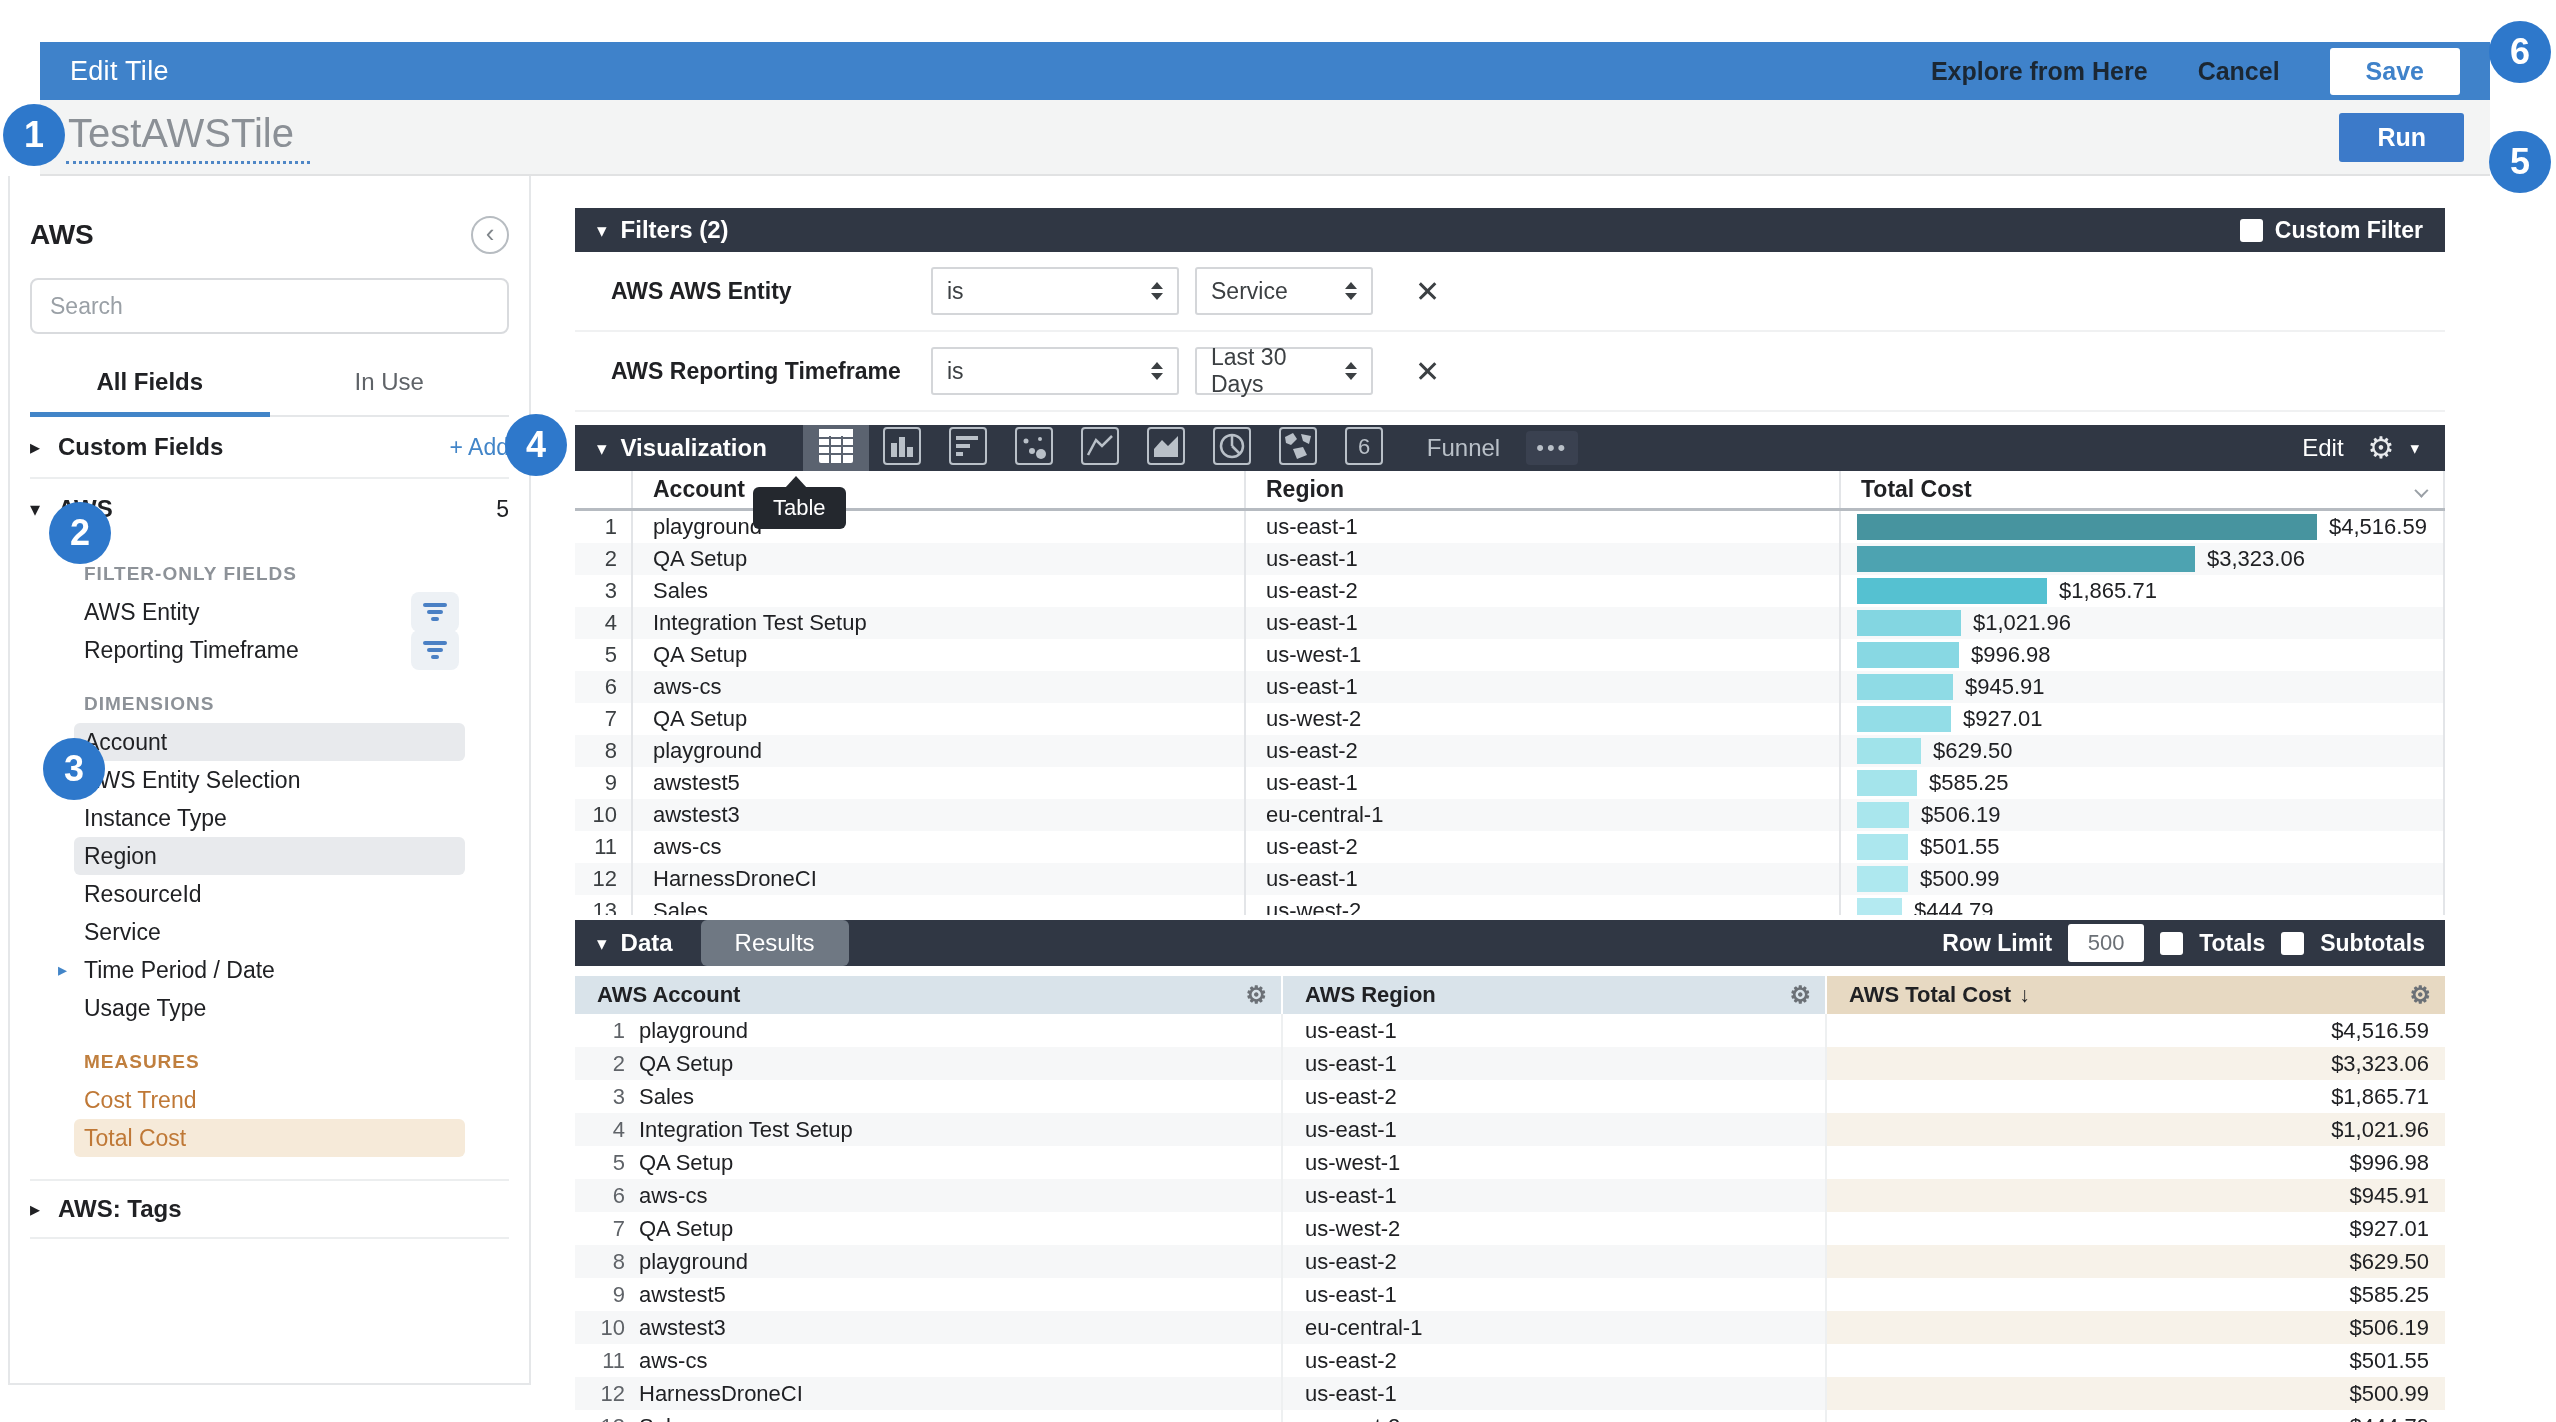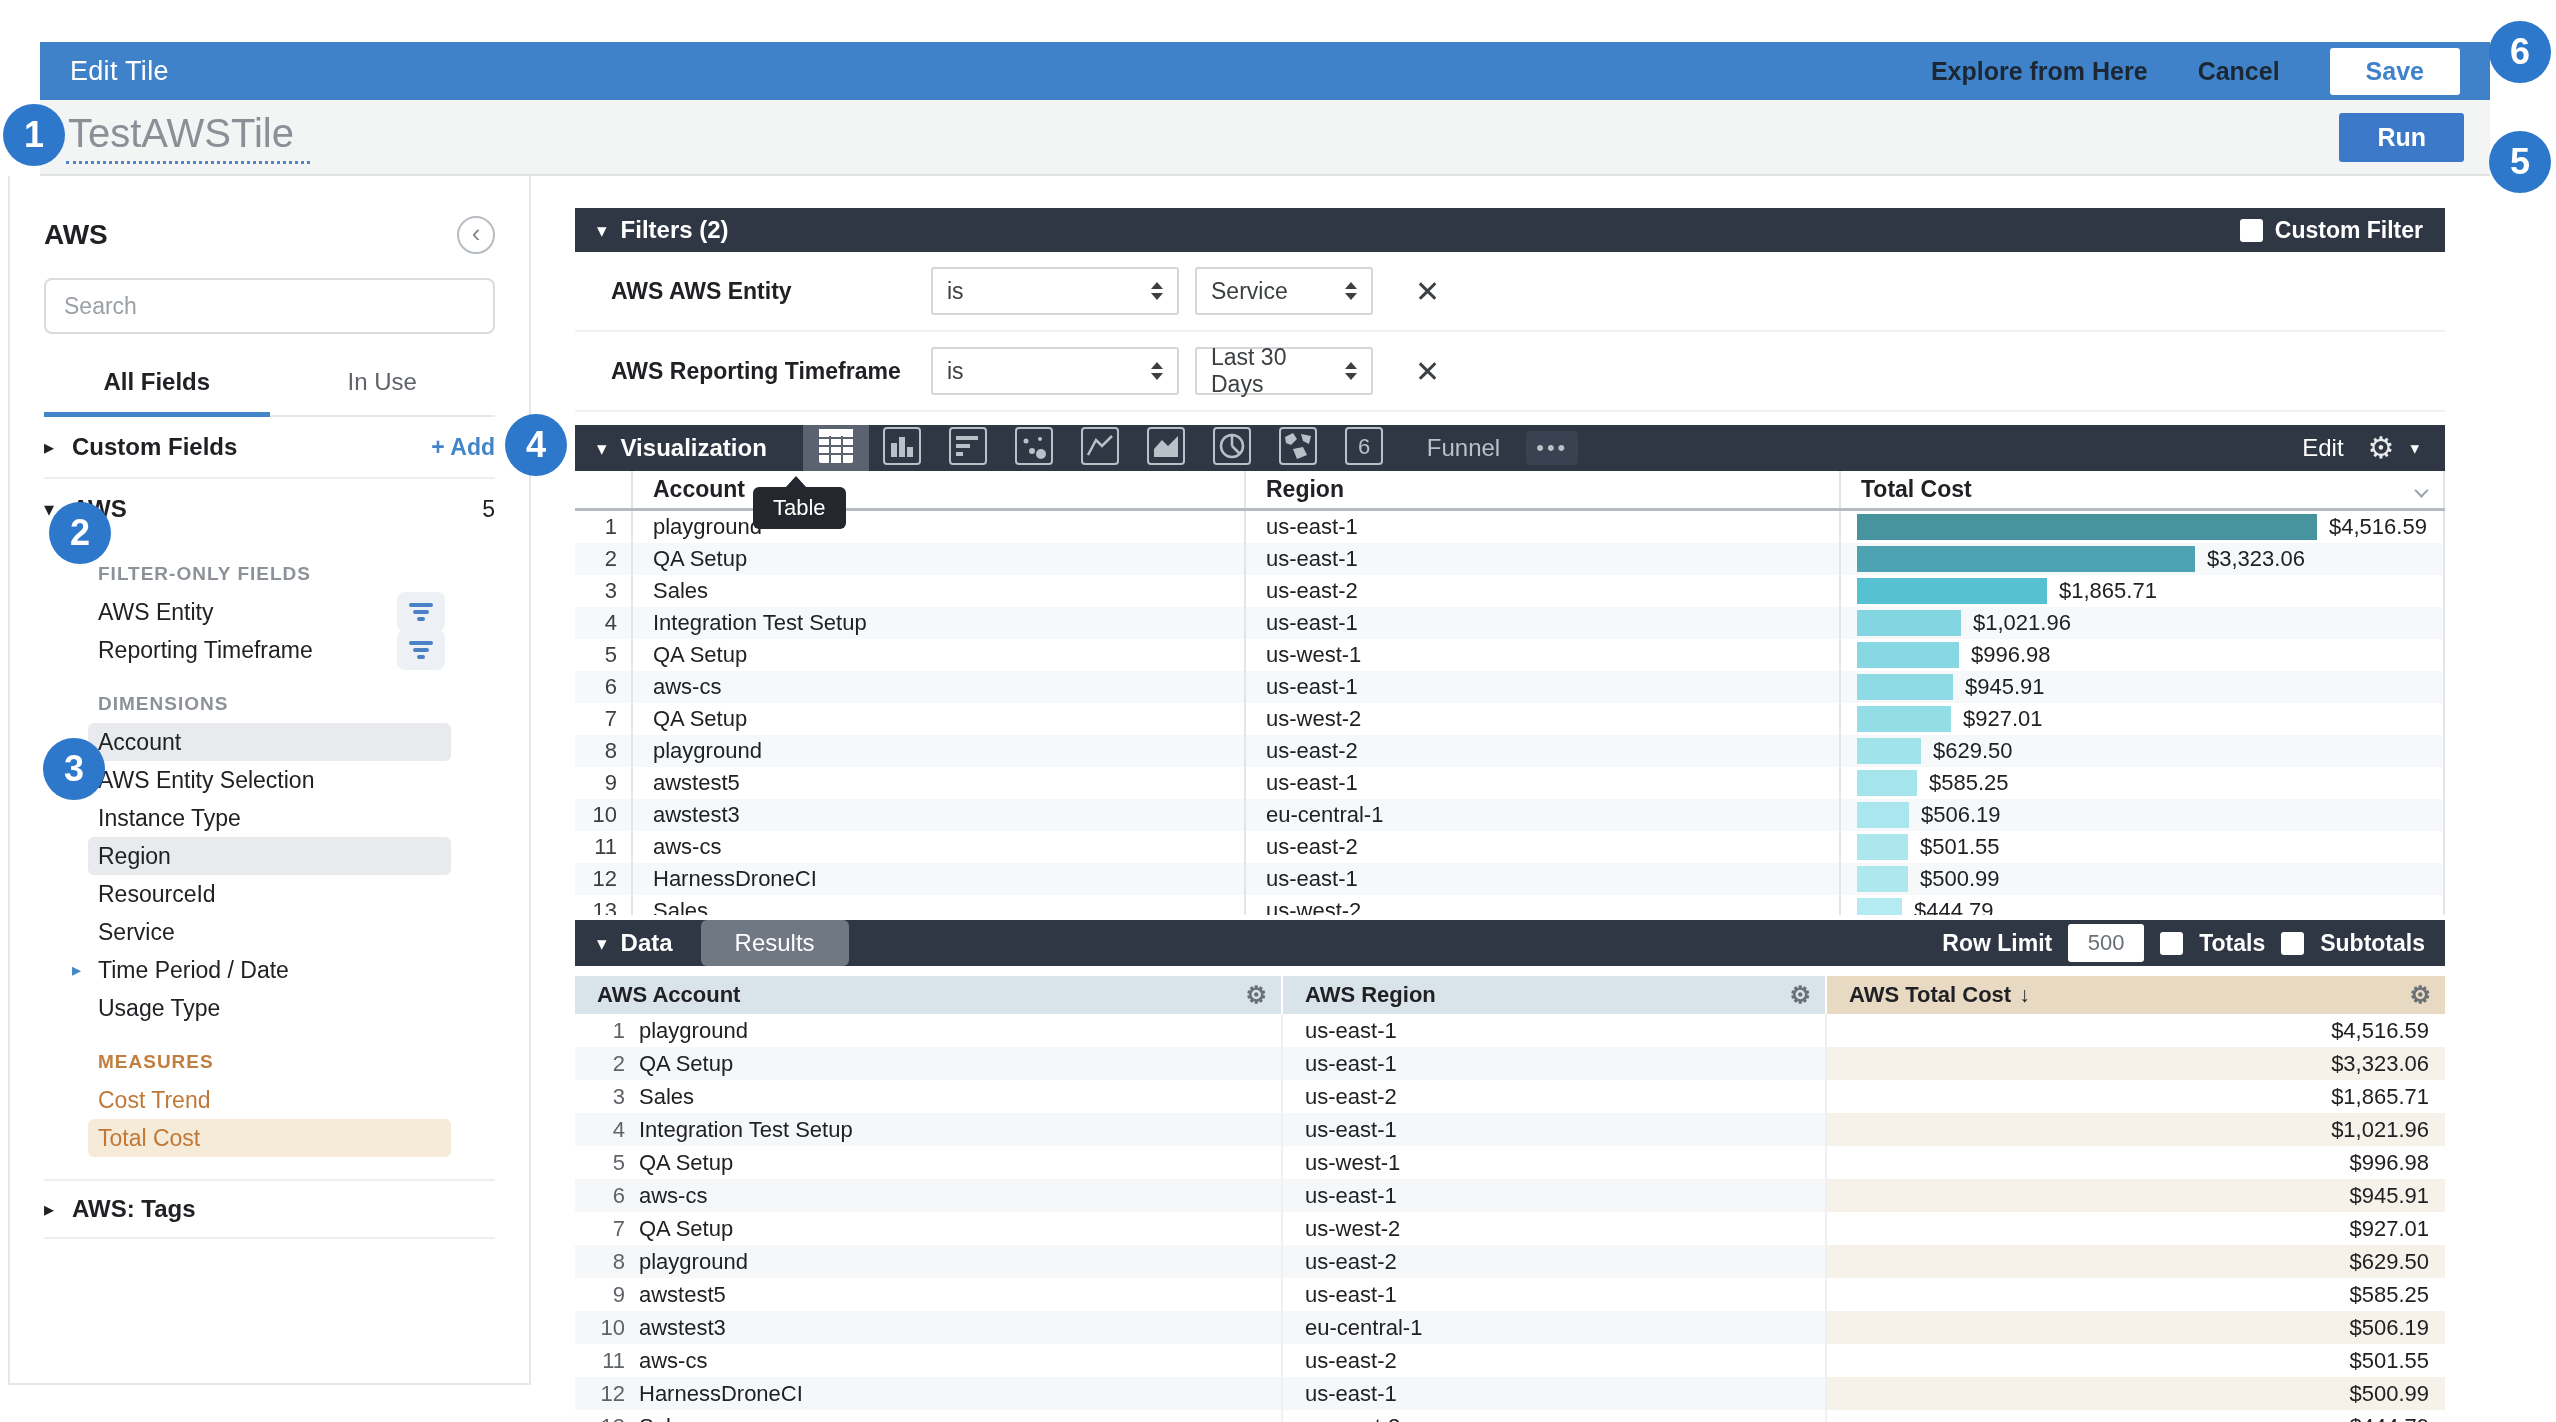--- a/index.html
+++ b/index.html
@@ -31,37 +31,37 @@
 
   
   .marker { position:absolute; width:62px; height:62px; border-radius:50%; background:#2e78cb; color:#fff;
             font-size:36px; font-weight:700; display:flex; align-items:center; justify-content:center; z-index:50; }
   .m1{left:3px;top:104px;} .m2{left:49px;top:502px;} .m3{left:43px;top:738px;}
   .m4{left:505px;top:414px;} .m5{left:2489px;top:131px;} .m6{left:2489px;top:21px;}
 
   
   .sidebar { position:absolute; left:8px; top:176px; width:523px; height:1209px; background:#fff;
              border-left:2px solid #e5e7e9; border-right:2px solid #e5e7e9; border-bottom:2px solid #e5e7e9; }
-  .sb-inner { padding:0 34px; }
+  .sb-inner { padding:0 20px; }
   .sb-head { display:flex; align-items:center; padding-top:40px; }
   .sb-model { font-size:28px; font-weight:700; color:#202124; }
   .sb-collapse { margin-left:auto; width:38px; height:38px; border:2px solid #b7bcc1; border-radius:50%;
                  display:flex; align-items:center; justify-content:center; color:#80868b; font-size:26px;
                  cursor:pointer; line-height:1; padding-bottom:4px; }
   .sb-search { margin-top:24px; width:100%; height:56px; border:2px solid #d9dbde; border-radius:8px;
                font-size:23px; color:#3c4043; padding:0 18px; outline:none; background:#fff;
                font-family:Liberation Sans, sans-serif; }
   .sb-search::placeholder { color:#9aa0a6; }
   .sb-tabs { display:flex; margin-top:34px; border-bottom:2px solid #e5e7e9;justify-content:space-between; }
   .sb-tab { flex:1; text-align:center; font-size:24px; color:#5f6368; padding-bottom:16px; cursor:pointer; }
   .sb-tab.active { color:#202124; font-weight:600; border-bottom:5px solid #4285c8; margin-bottom:-2px; }
   .sb-row { display:flex; align-items:center; height:60px; font-size:24px; color:#202124; }
   .sb-row .caret { width:28px; font-size:20px; color:#202124; }
   .sb-row .bold { font-weight:700; }
-  .sb-add { margin-left:auto; color:#4285c8; font-size:23px; font-weight:700; cursor:pointer; }
+  .sb-add { margin-left:auto; color:#4285c8; font-size:23px; font-weight:400; cursor:pointer; }
   .sb-count { margin-left:auto; font-size:23px; color:#202124; }
   .sb-divider { border-top:2px solid #eceeef; }
   .sb-label { color:#8d9298; font-size:19px; font-weight:600; letter-spacing:1px; padding-left:54px;
               margin:24px 0 8px; }
   .sb-label.measure { color:#c07f3e; }
   .sb-item { display:flex; align-items:center; height:38px; font-size:23px; color:#202124;
              margin:0 44px 0 44px; padding-left:10px; border-radius:6px; position:relative; cursor:pointer; }
   .sb-item.hl { background:#e8eaed; }
   .sb-item.measure { color:#bf7836; }
   .sb-item.measure.hl { background:#f6ead9; }

